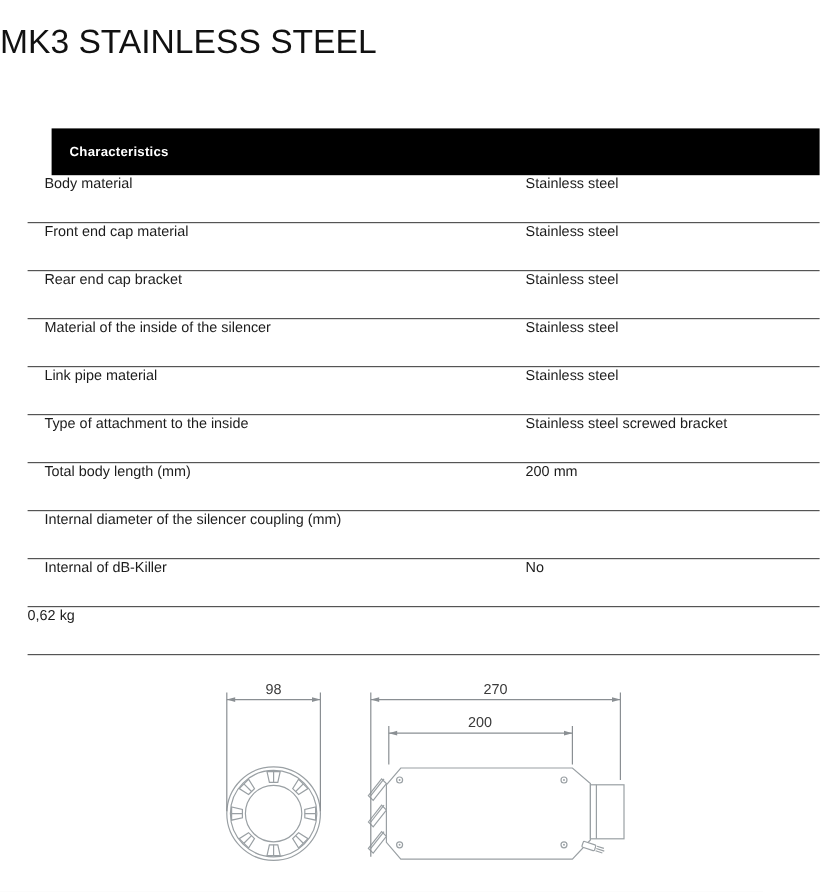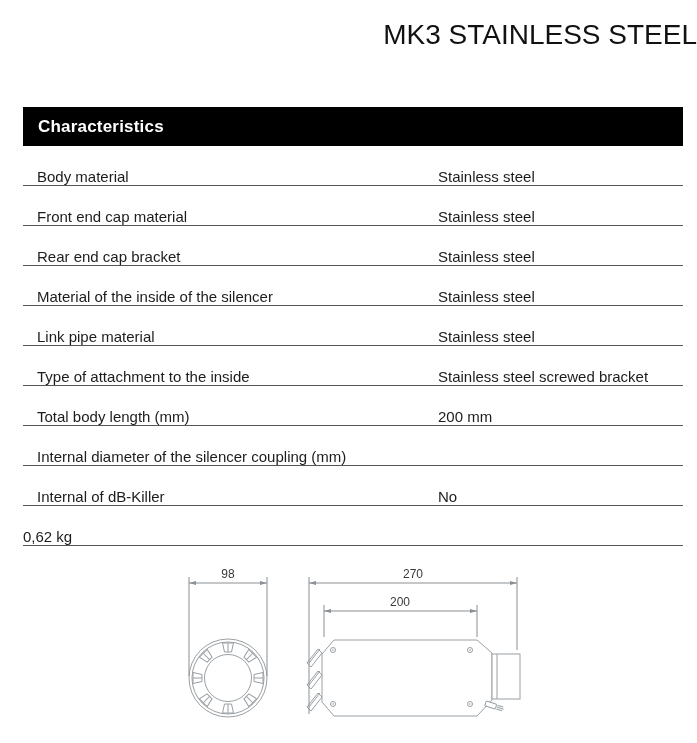--- a/index.html
+++ b/index.html
@@ -3,28 +3,28 @@
 <meta charset="utf-8">
 <style>
   :root{
     --header-bg:#000000; --header-text:#ffffff; --body-text:#1c1c1c;
     --row-divider:#555555; --drawing-line:#9aa0a4; --dimension-line:#8a8f93;
     --dimension-text:#3a3a3a; --background:#ffffff;
   }
   html,body{margin:0;padding:0;}
   body{background:#f2f2f2;font-family:"Liberation Sans","DejaVu Sans",sans-serif;}
   .page{position:relative;width:697px;height:743px;background:var(--background);overflow:hidden;}
-  .title{position:absolute;top:20px;left:0;width:100%;text-align:right;
+  .title{position:absolute;top:20px;left:0;width:100%;text-align:left;
          font-size:28px;line-height:30px;color:#111;font-weight:400;}
   .spec-table{position:absolute;left:23px;top:107px;width:660px;}
   .spec-head{background:var(--header-bg);color:var(--header-text);height:39px;
              display:flex;align-items:center;padding-left:15px;box-sizing:border-box;
-             font-size:17px;font-weight:bold;letter-spacing:.2px;}
+             font-size:11px;font-weight:bold;letter-spacing:.2px;margin-left:20px;}
   .spec-row{height:39px;border-bottom:1px solid var(--row-divider);
-            display:flex;align-items:flex-end;font-size:15px;color:var(--body-text);}
+            display:flex;align-items:flex-start;font-size:12px;color:var(--body-text);}
   .spec-row .cell-label{box-sizing:border-box;width:415px;padding-left:14px;flex:0 0 415px;}
   .spec-row .cell-value{flex:1;}
   .drawing{position:absolute;left:0;top:555px;}
   .dl{stroke:var(--drawing-line);fill:none;stroke-width:1;}
   .dlf{stroke:var(--drawing-line);fill:#ffffff;stroke-width:1;}
   .dim{stroke:var(--dimension-line);fill:none;stroke-width:1;}
   .dim-arrow{fill:var(--dimension-line);stroke:none;}
   .dim-text{fill:var(--dimension-text);font-size:12px;font-family:"Liberation Sans","DejaVu Sans",sans-serif;}
 </style>
 </head>

